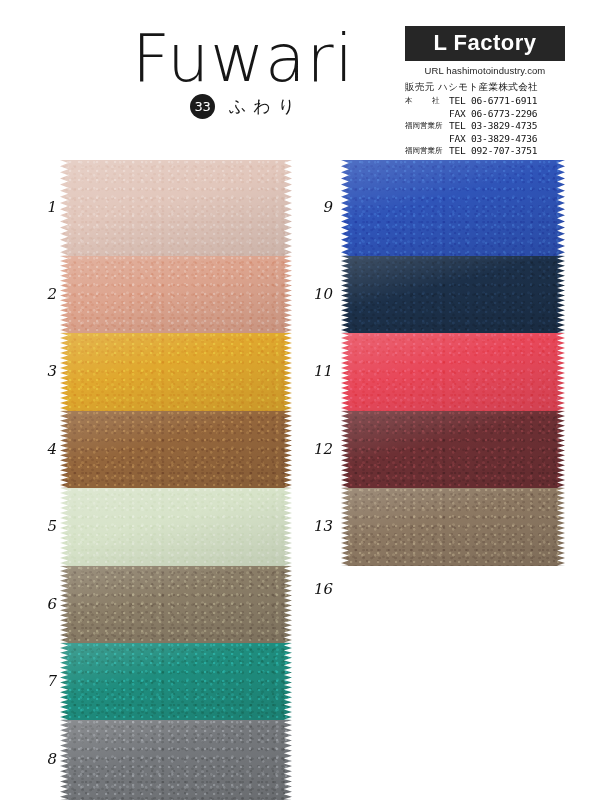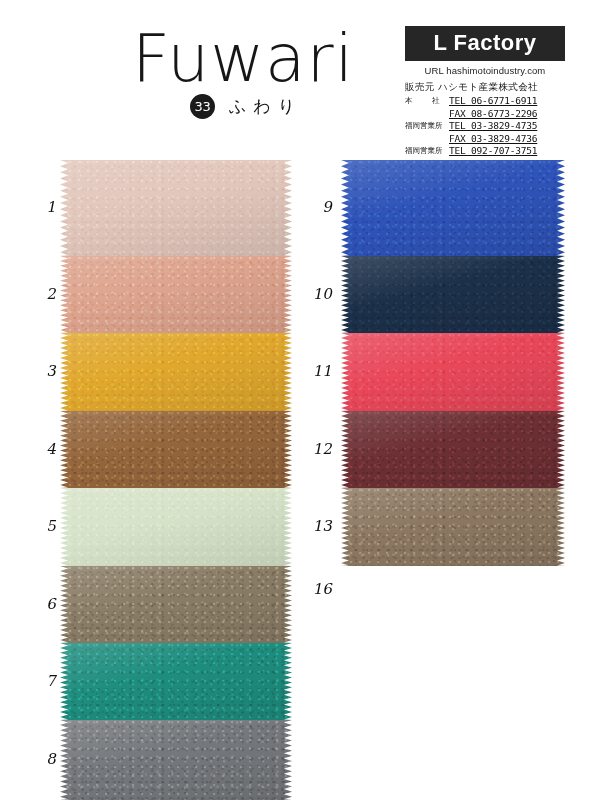--- a/index.html
+++ b/index.html
@@ -119,21 +119,20 @@
   }
   .contact-office.spaced {
     letter-spacing: 6px;
   }
   .contact-value {
     font-family: "DejaVu Sans Mono", monospace;
     font-size: 9.5px;
     line-height: 11.5px;
     color: #111111;
     letter-spacing: -0.2px;
-    text-decoration: underline;
   }
 
   
   .column {
     position: absolute;
     top: 160px;
   }
   #column-left  { left: 60px;  width: 232px; }
   #column-right { left: 341px; width: 224px; }
 
@@ -235,21 +234,21 @@
     </div>
     <div id="url-line">URL hashimotoindustry.com</div>
     <div id="company-name">販売元 ハシモト産業株式会社</div>
 
     <div class="contact-row">
       <div class="contact-office spaced">本　社</div>
       <div class="contact-value">TEL 06-6771-6911</div>
     </div>
     <div class="contact-row">
       <div class="contact-office"></div>
-      <div class="contact-value">FAX 08-6773-2296</div>
+      <div class="contact-value">FAX 06-6773-2296</div>
     </div>
 
     <div class="contact-row">
       <div class="contact-office">福岡営業所</div>
       <div class="contact-value">TEL 03-3829-4735</div>
     </div>
     <div class="contact-row">
       <div class="contact-office"></div>
       <div class="contact-value">FAX 03-3829-4736</div>
     </div>

